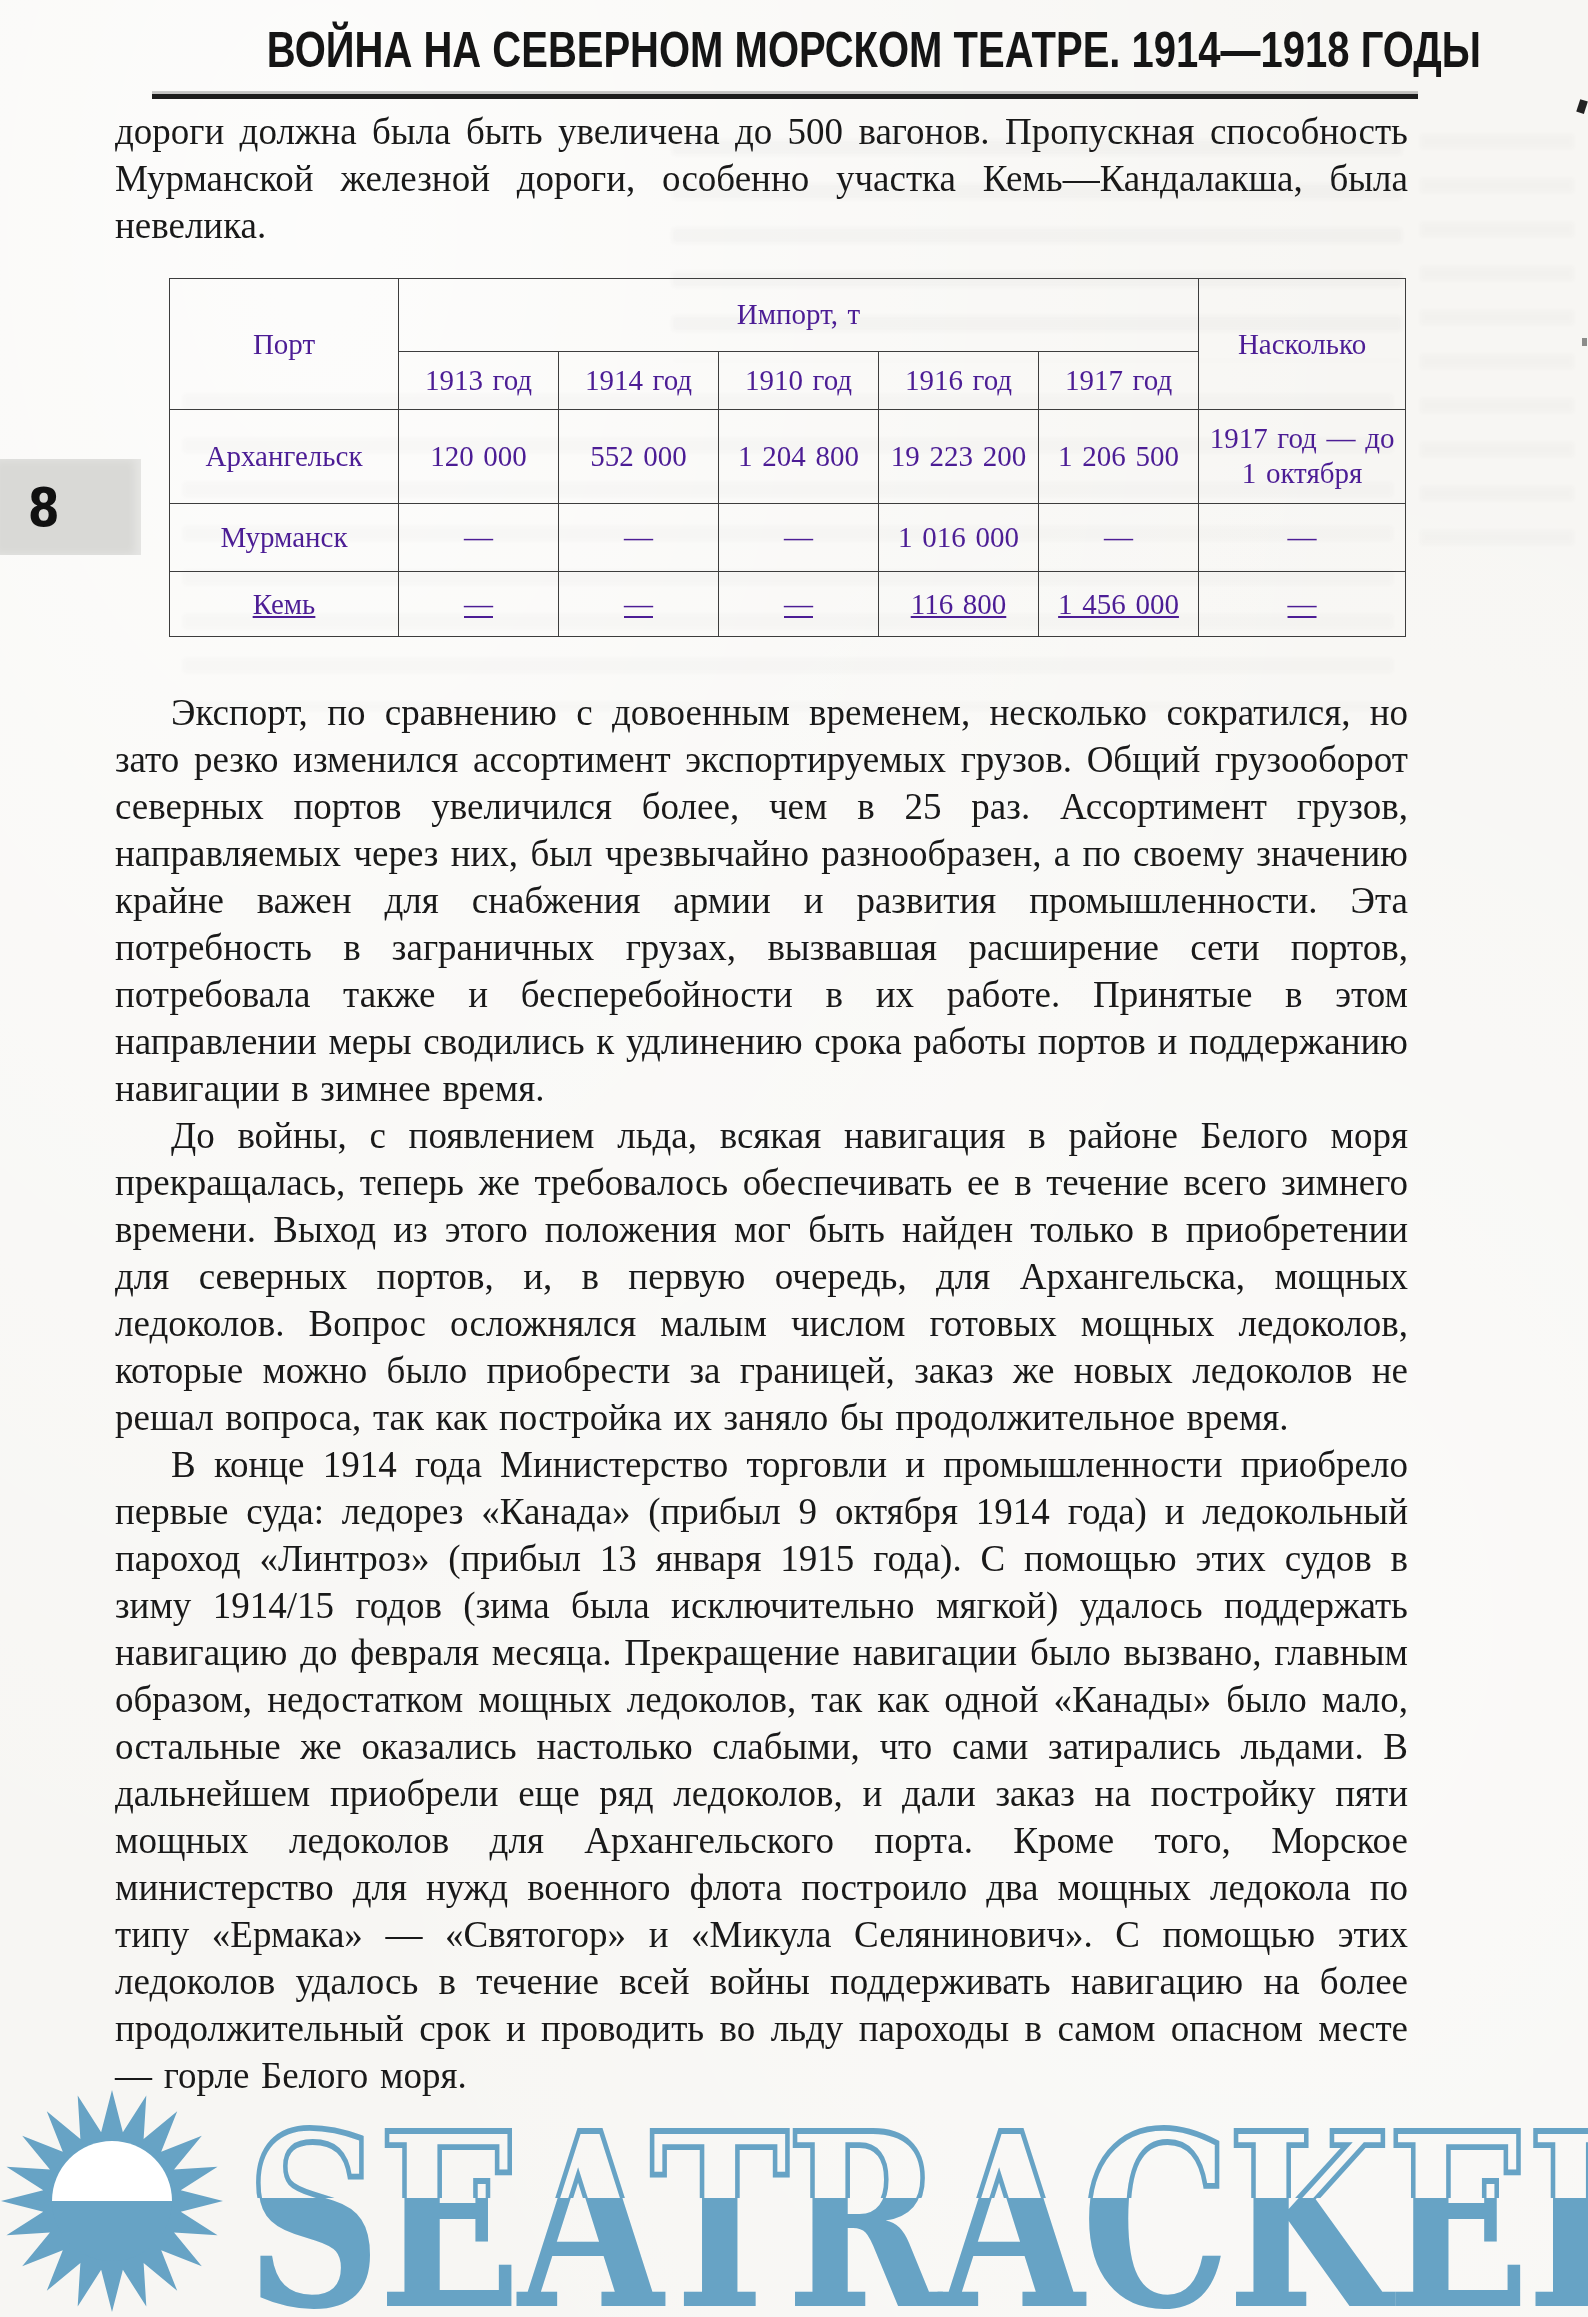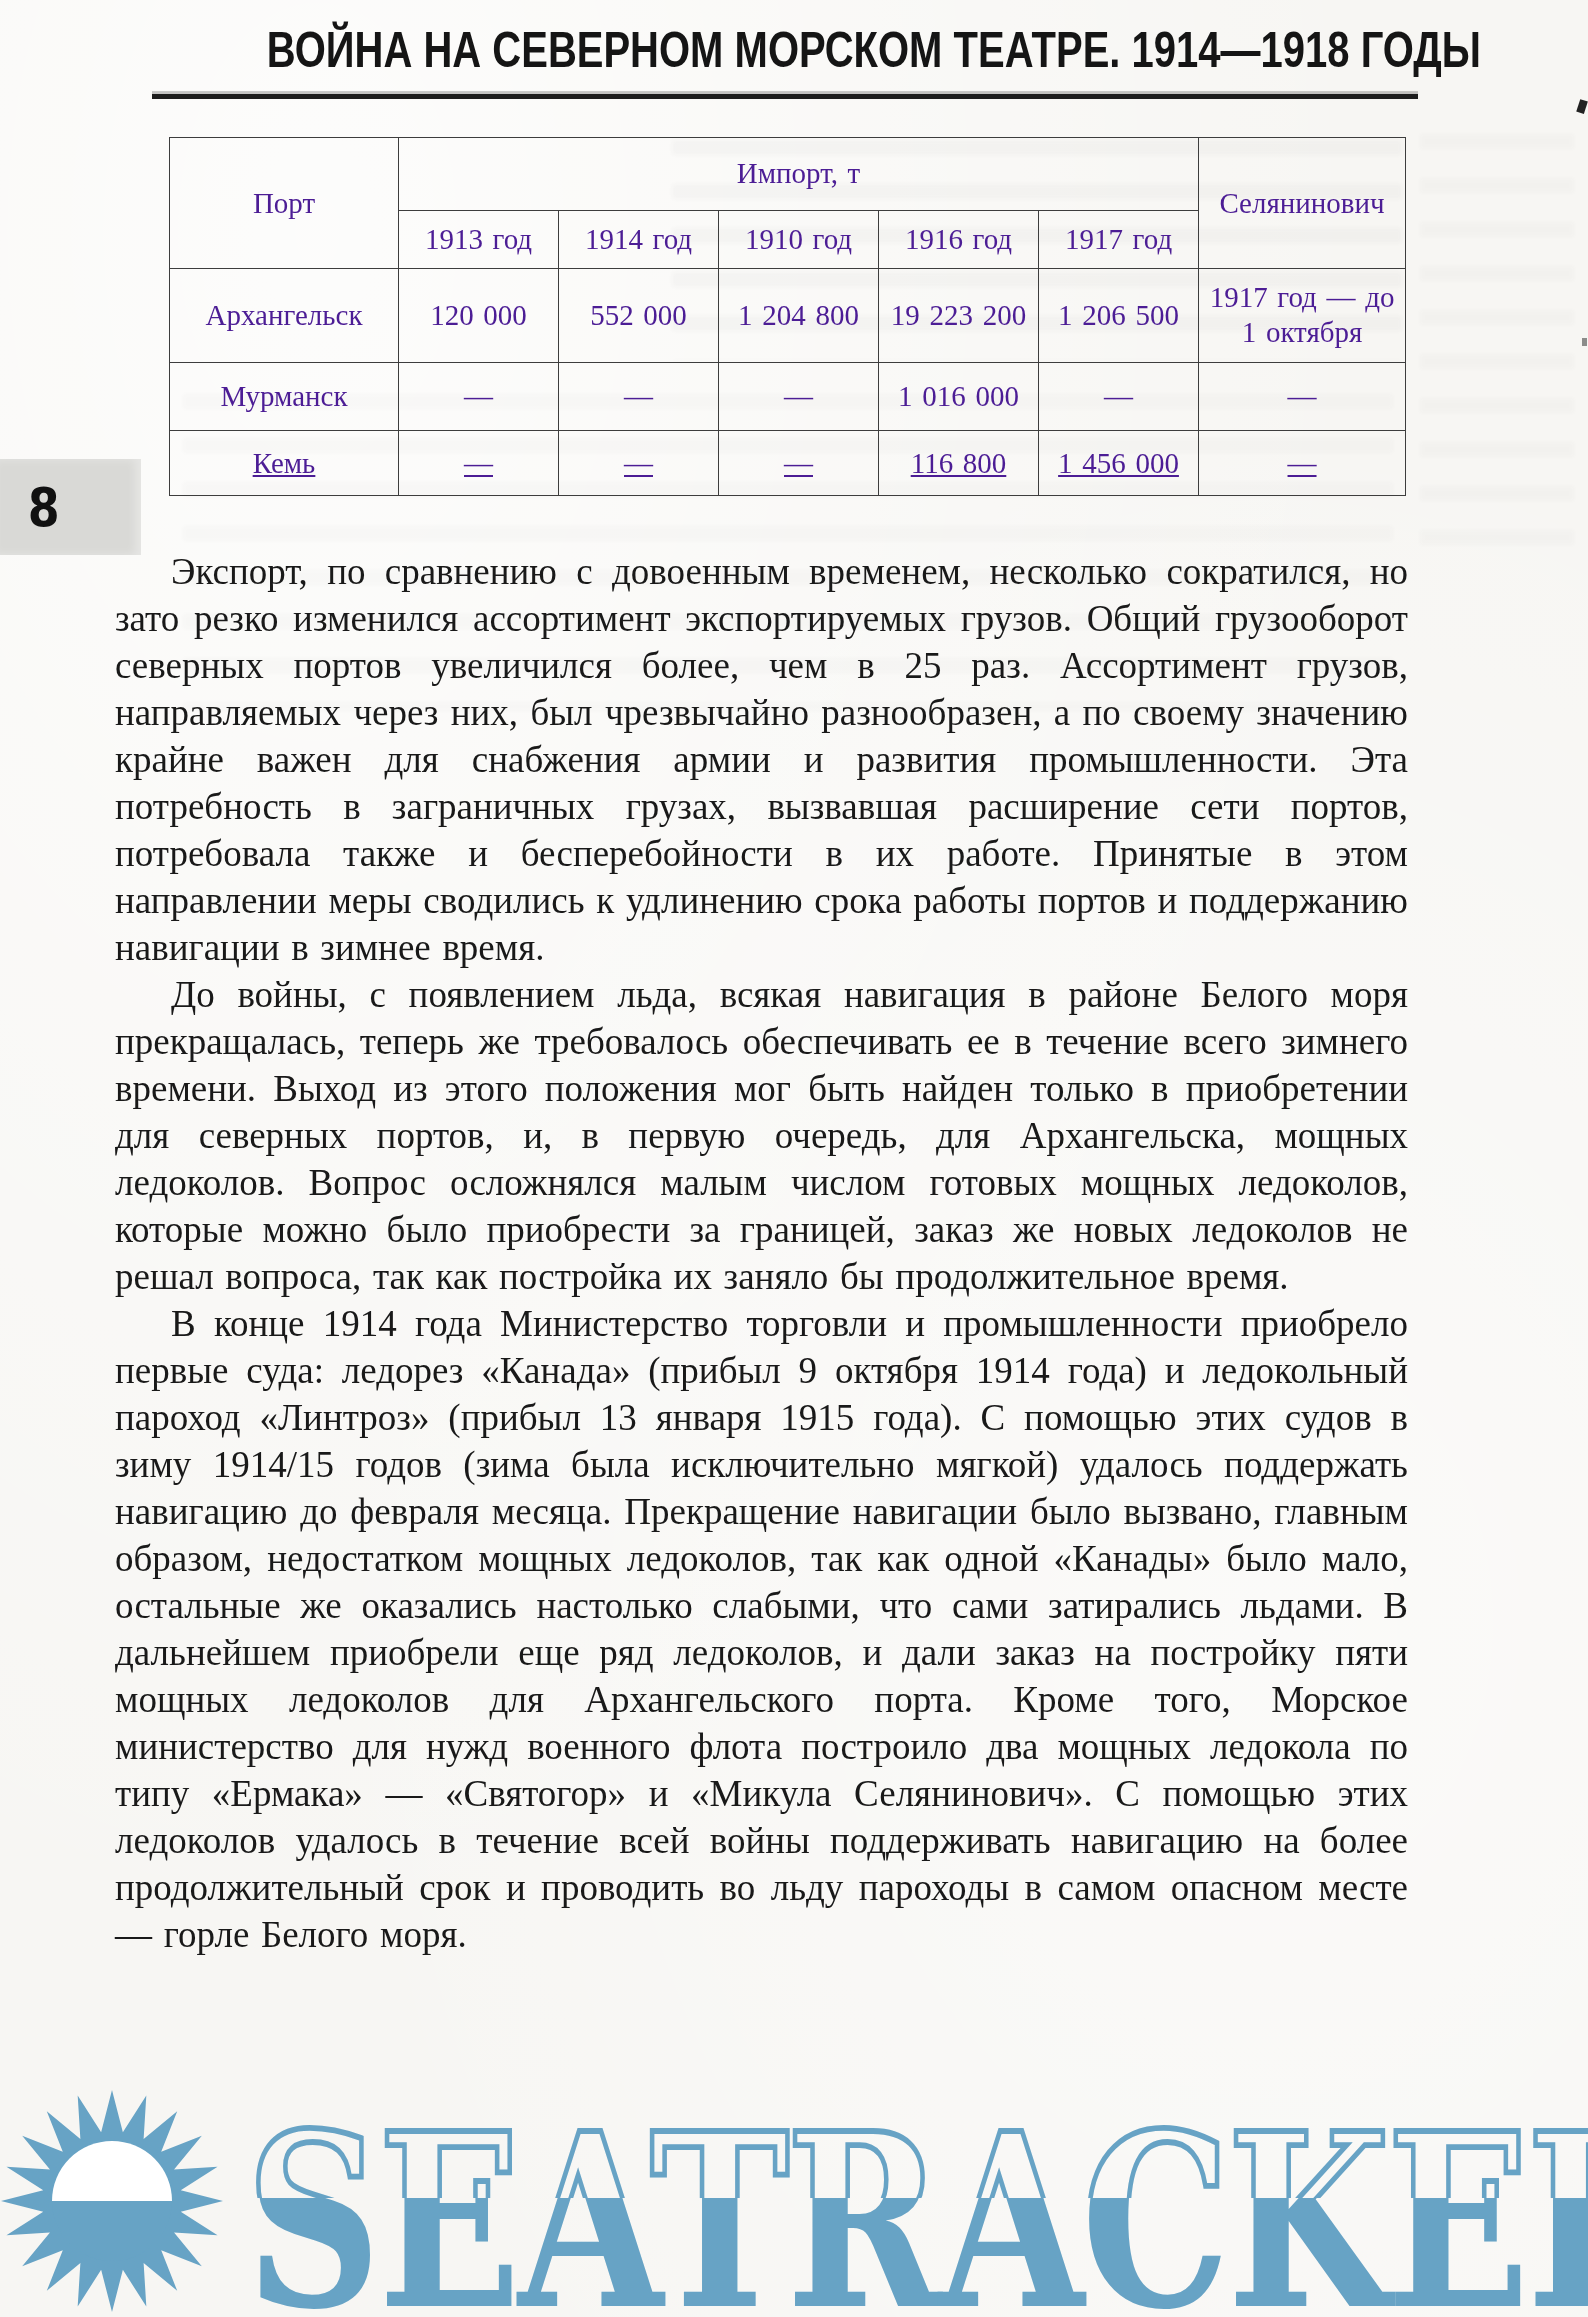--- a/index.html
+++ b/index.html
@@ -130,36 +130,37 @@
   <span class="header-title">ВОЙНА НА СЕВЕРНОМ МОРСКОМ ТЕАТРЕ. 1914—1918 ГОДЫ</span>
 </div>
 <div class="header-rule"></div>
 
 <div class="page-tab">
   <span class="page-num">8</span>
 </div>
 
 <div class="text-col">
 
+  <p class="no-indent">дороги должна была быть увеличена до 500 вагонов. Пропускная способность Мурманской железной дороги, особенно участка Кемь—Кандалакша, была невелика.</p>
 
   <table class="import">
     <colgroup>
       <col class="c-port">
         <col class="c-year">
         <col class="c-year">
         <col class="c-year">
       <col class="c-year">
         <col class="c-year">
         <col class="c-note">
     </colgroup>
     <tbody>
         <tr class="hdr1">
       <th rowspan="2">Порт</th>
       <th colspan="5">Импорт, т</th>
-      <th rowspan="2">Селянинович</th>
+      <th rowspan="2">Насколько</th>
     </tr>
     <tr class="hdr2">
       <th>1913 год</th>
       <th>1914 год</th>
       <th>1910 год</th>
       <th>1916 год</th>
       <th>1917 год</th>
     </tr>
     <tr class="r-arh">
       <td class="port-cell">Архангельск</td>

